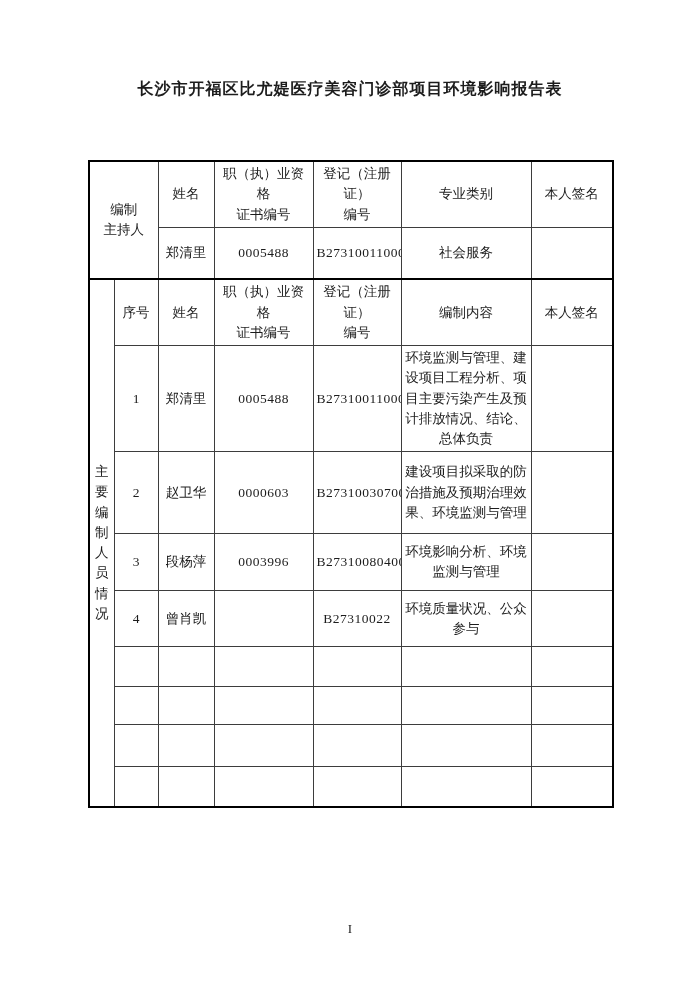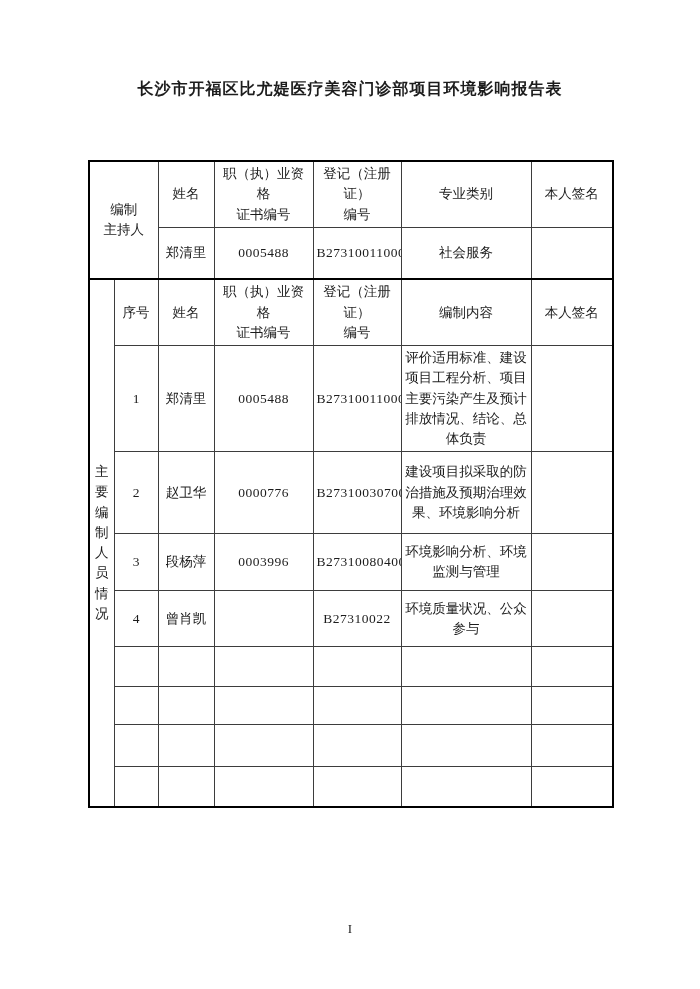--- a/index.html
+++ b/index.html
@@ -122,30 +122,30 @@
 编号</td>
       <td>编制内容</td>
       <td>本人签名</td>
     </tr>
 
     <tr class="h1">
       <td>1</td>
       <td>郑清里</td>
       <td class="num">0005488</td>
       <td class="num">B27310011000</td>
-      <td class="content-cell">评价适用标准、建设项目工程分析、项目主要污染产生及预计排放情况、结论、总体负责</td>
+      <td class="content-cell">环境监测与管理、建设项目工程分析、项目主要污染产生及预计排放情况、结论、总体负责</td>
       <td></td>
     </tr>
 
     <tr class="h2">
       <td>2</td>
       <td>赵卫华</td>
-      <td class="num">0000776</td>
+      <td class="num">0000603</td>
       <td class="num">B27310030700</td>
-      <td class="content-cell">建设项目拟采取的防治措施及预期治理效果、环境影响分析</td>
+      <td class="content-cell">建设项目拟采取的防治措施及预期治理效果、环境监测与管理</td>
       <td></td>
     </tr>
 
     <tr class="h3">
       <td>3</td>
       <td>段杨萍</td>
       <td class="num">0003996</td>
       <td class="num">B27310080400</td>
       <td class="content-cell">环境影响分析、环境监测与管理</td>
       <td></td>

